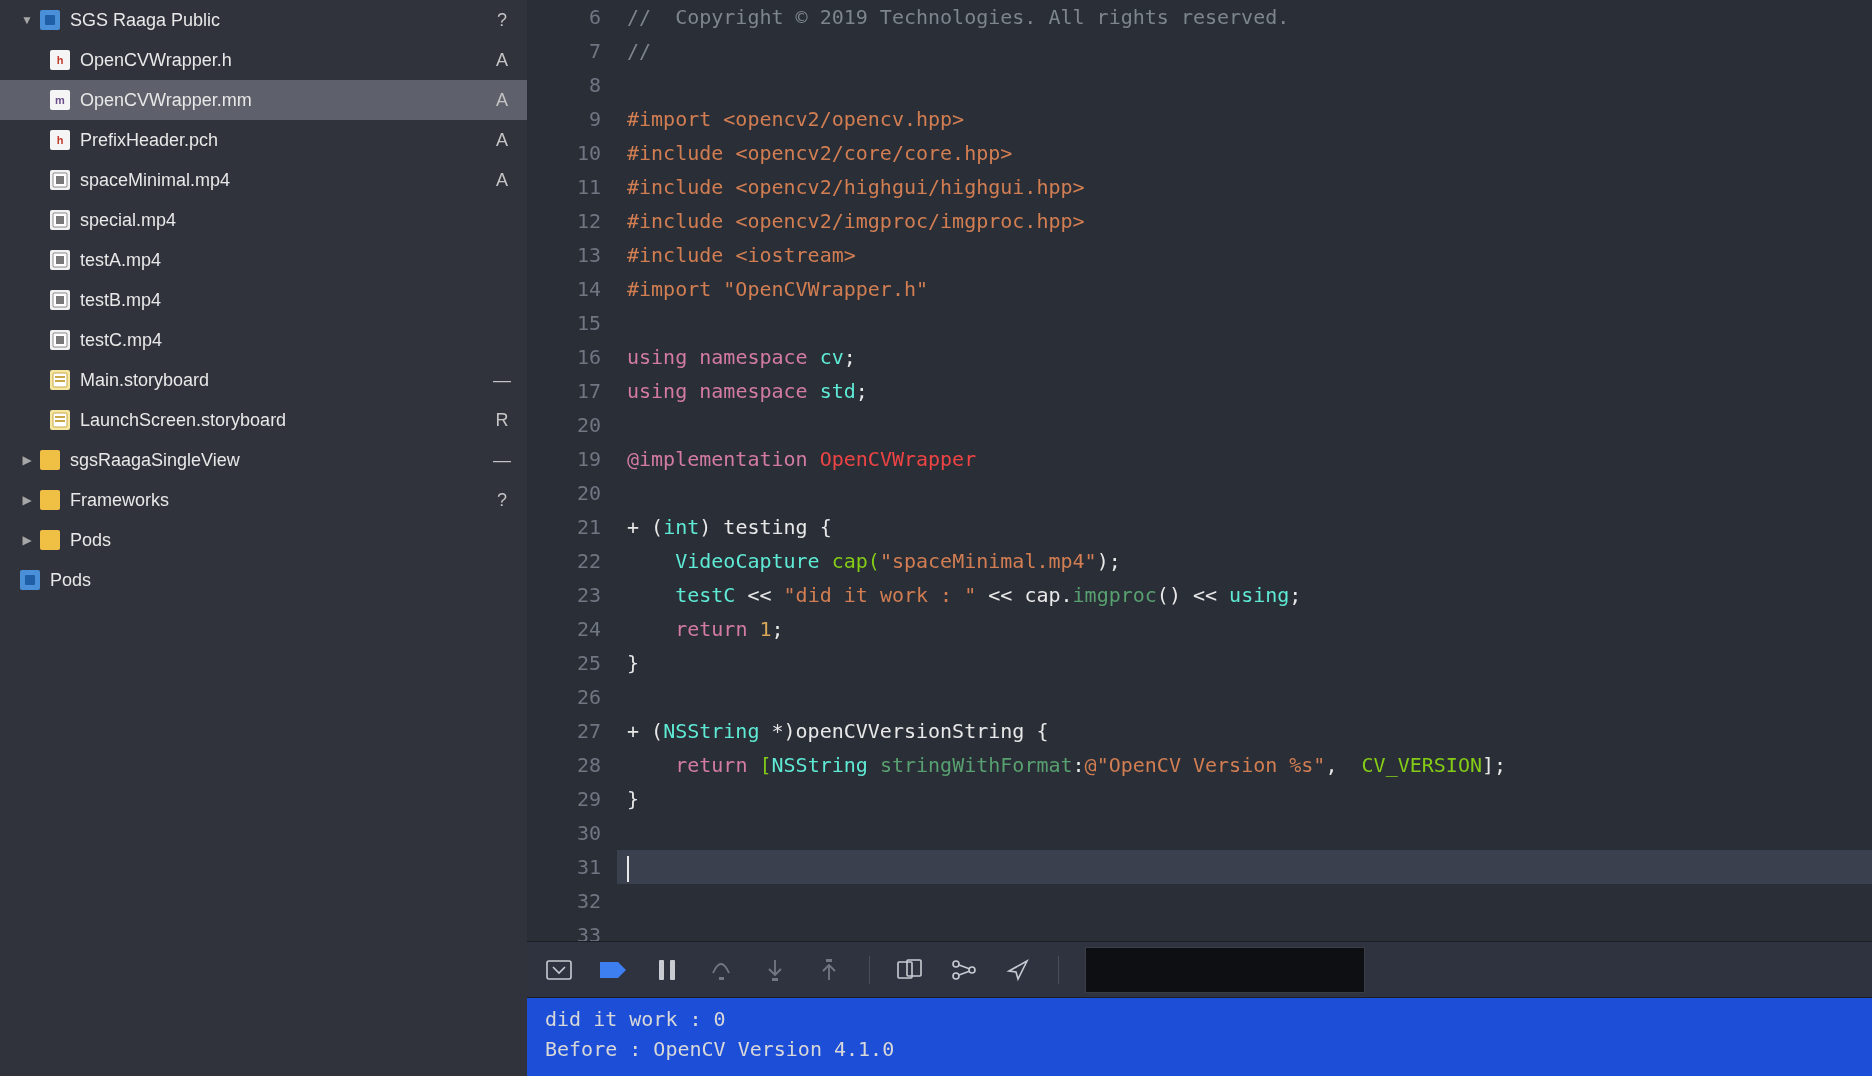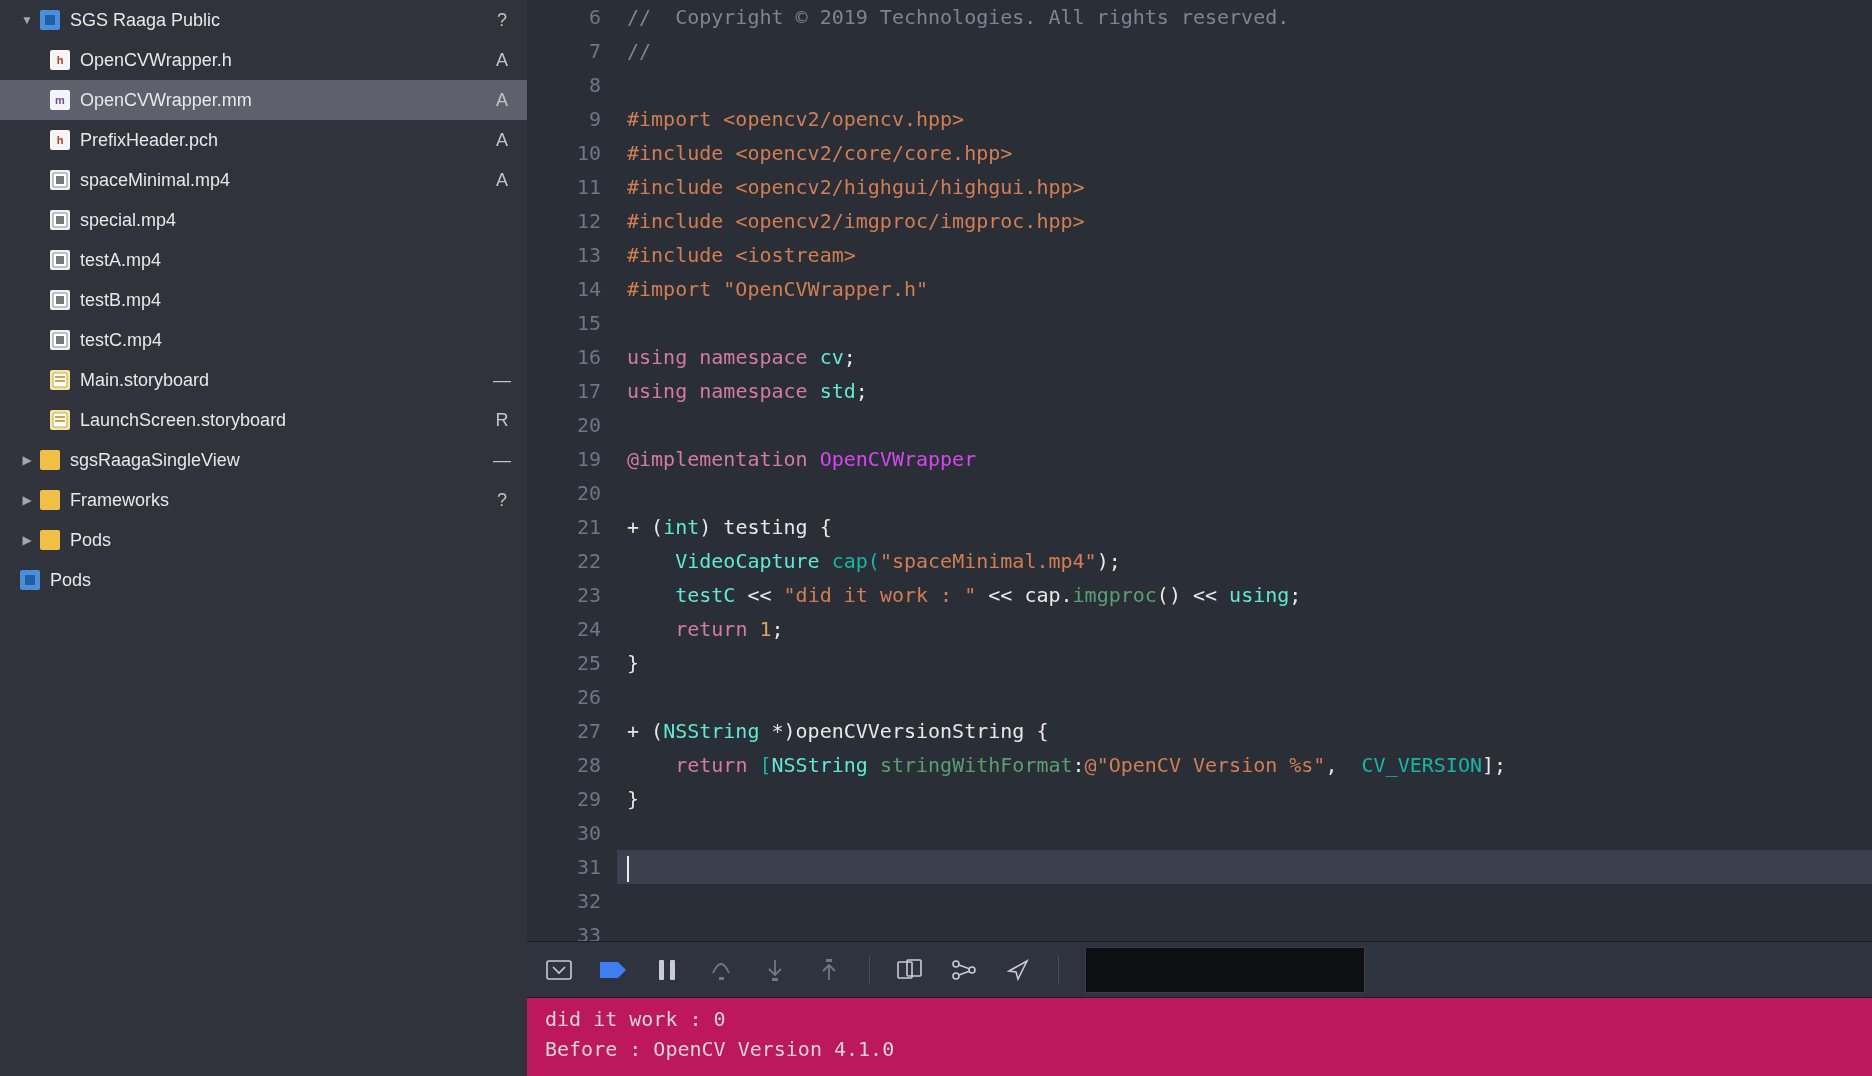--- a/index.html
+++ b/index.html
@@ -99,24 +99,24 @@
   height: 26px;
   background: #e8e8e8;
   vertical-align: middle;
 }
 
 .c-comment { color: #7d858f; }
 .c-pre     { color: #d27e52; }
 .c-prearg  { color: #d27e52; }
 .c-keyword { color: #d37ba3; }
 .c-type    { color: #5eead4; }
-.c-classnm { color: #d946ef; margin-top: 20px; }
+.c-classnm { color: #ef4444; margin-top: 20px; }
 .c-string  { color: #d27e52; }
 .c-func    { color: #58a070; }
-.c-ident   { color: #14b8a6; }
+.c-ident   { color: #84cc16; }
 .c-method  { color: #e8e8e8; text-align: center; }
 .c-num     { color: #d8a657; }
 .c-punc    { color: #e8e8e8; }
 
 .debug-bar {
   height: 56px;
   background: #2f3340;
   border-top: 1px solid #1c1e24;
   display: flex;
   align-items: center;
@@ -142,21 +142,21 @@
   background: #0e0f12;
   border: 1px solid #3a3d46;
 }
 
 .console {
   flex: 0 0 auto;
   font-family: "SF Mono", Menlo, Consolas, monospace;
   font-size: 20px;
   line-height: 30px;
   padding: 6px 18px 12px 18px;
-  background: #be185d;
+  background: #1d4ed8;
   color: #d8d8d8;
   white-space: pre;
   border-top: 1px solid #1c1e24;
 }
 </style>
 </head>
 <body>
 
 <div class="sidebar">
   <div class="file-row">

